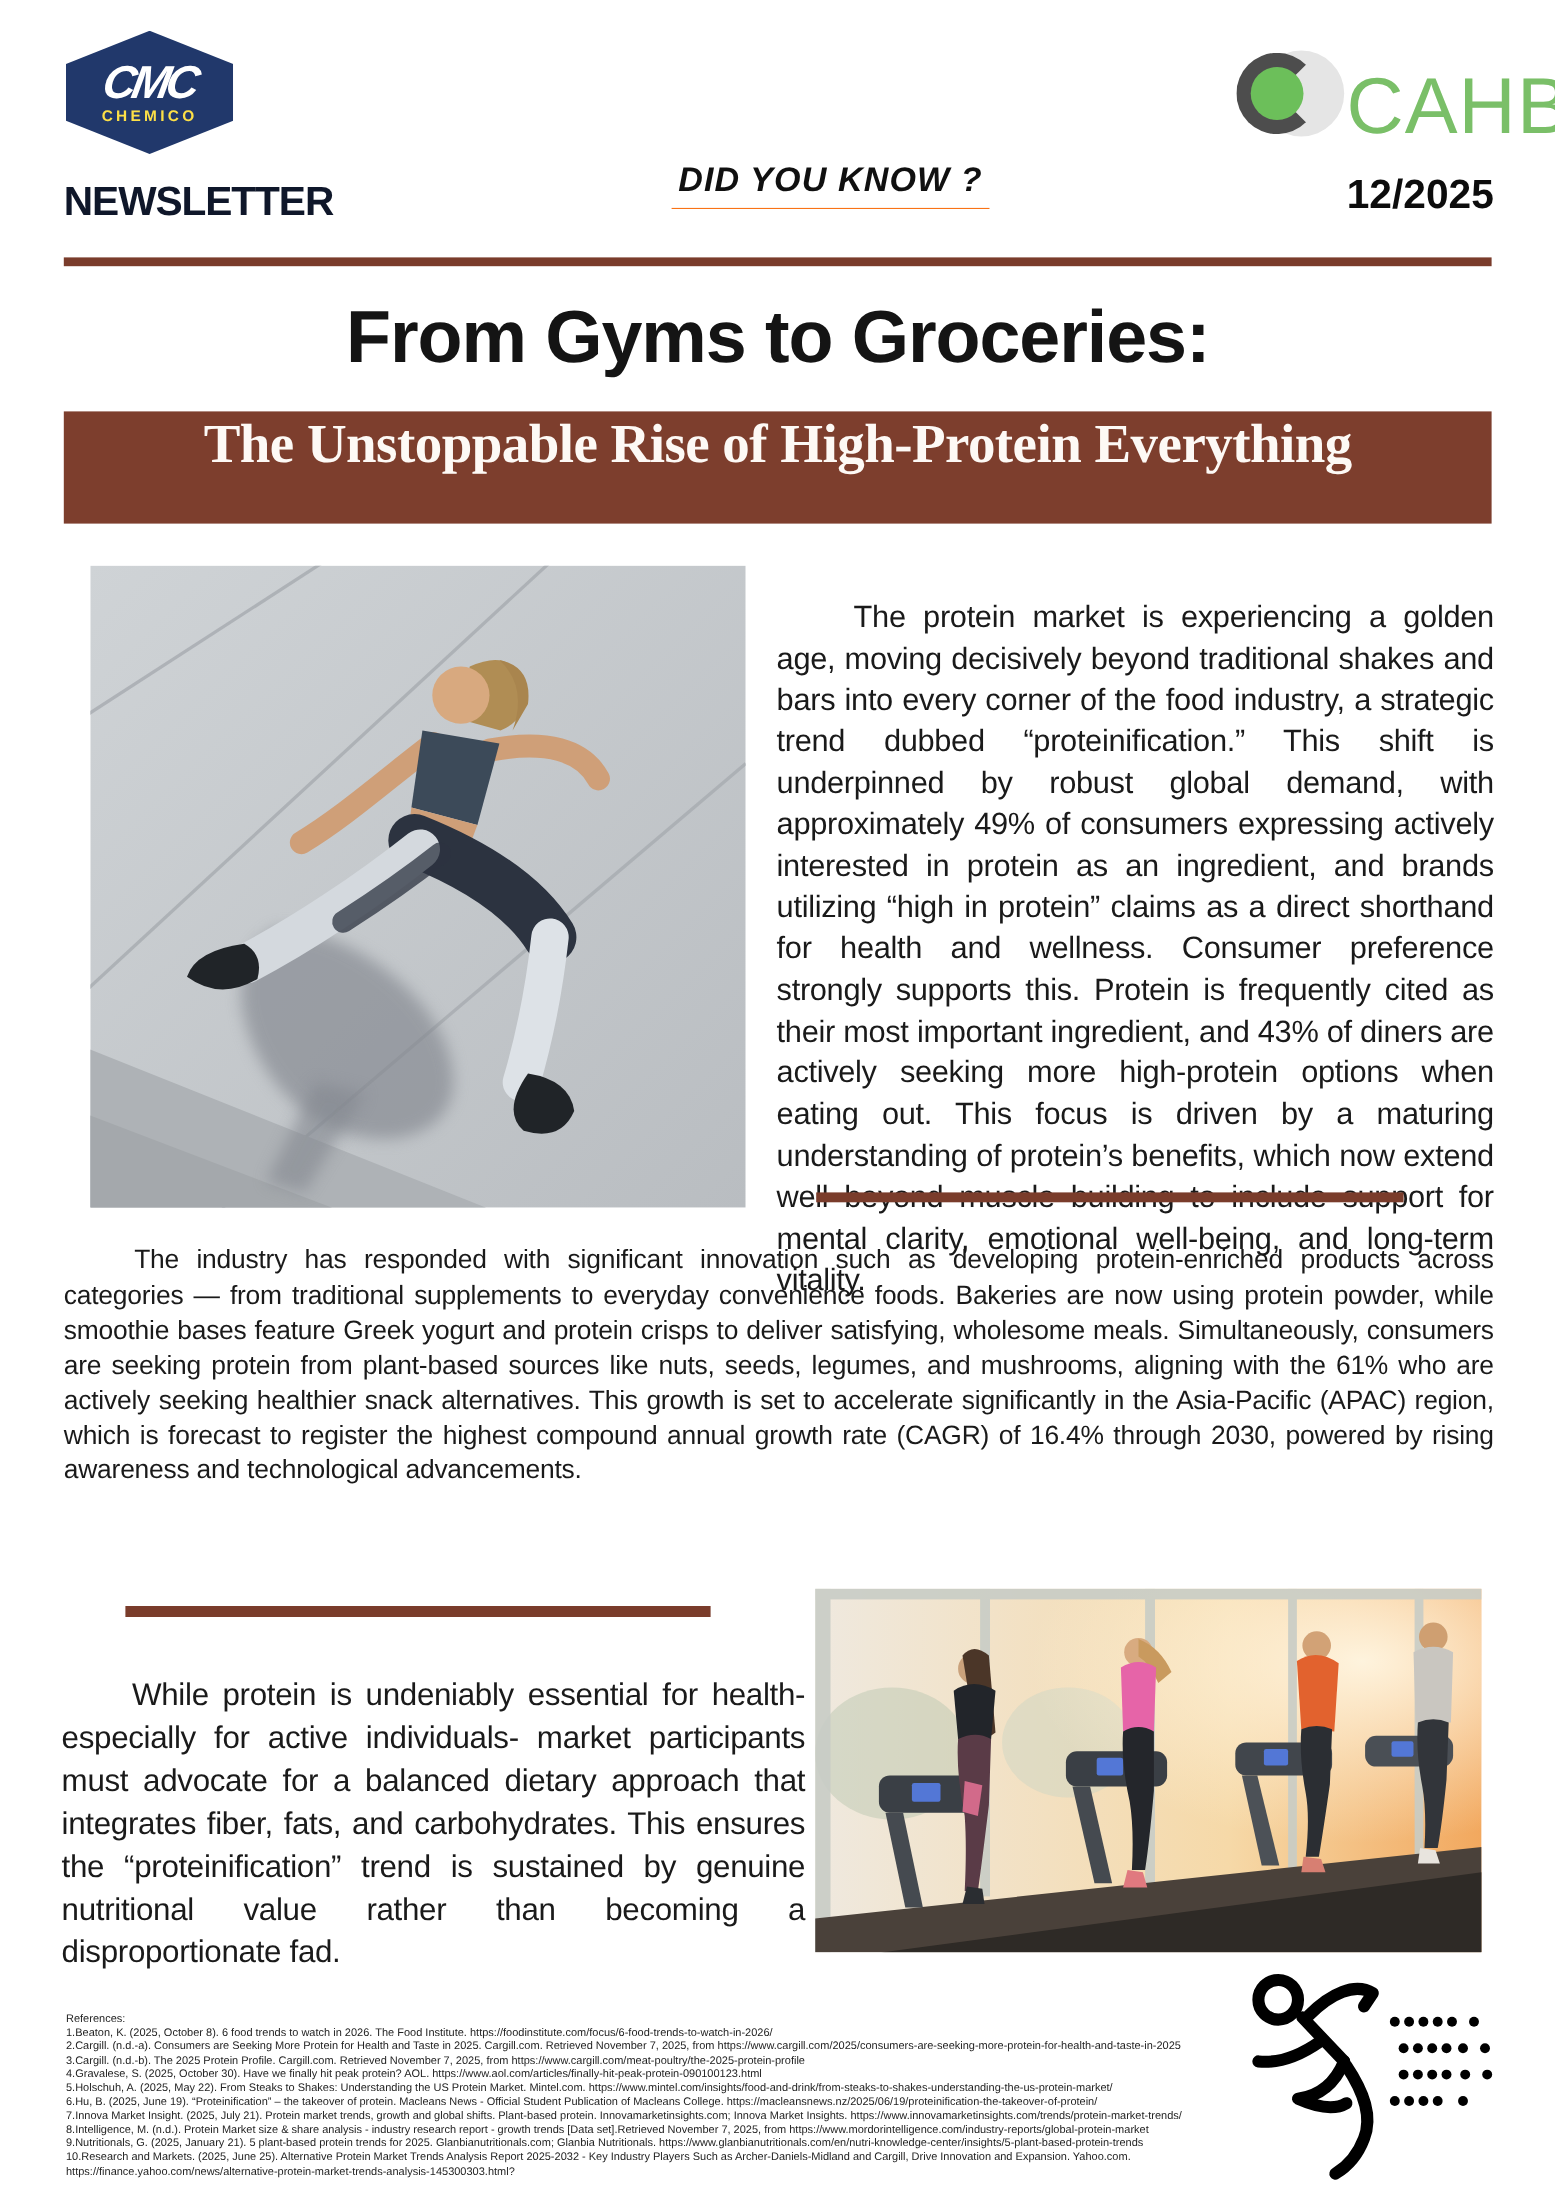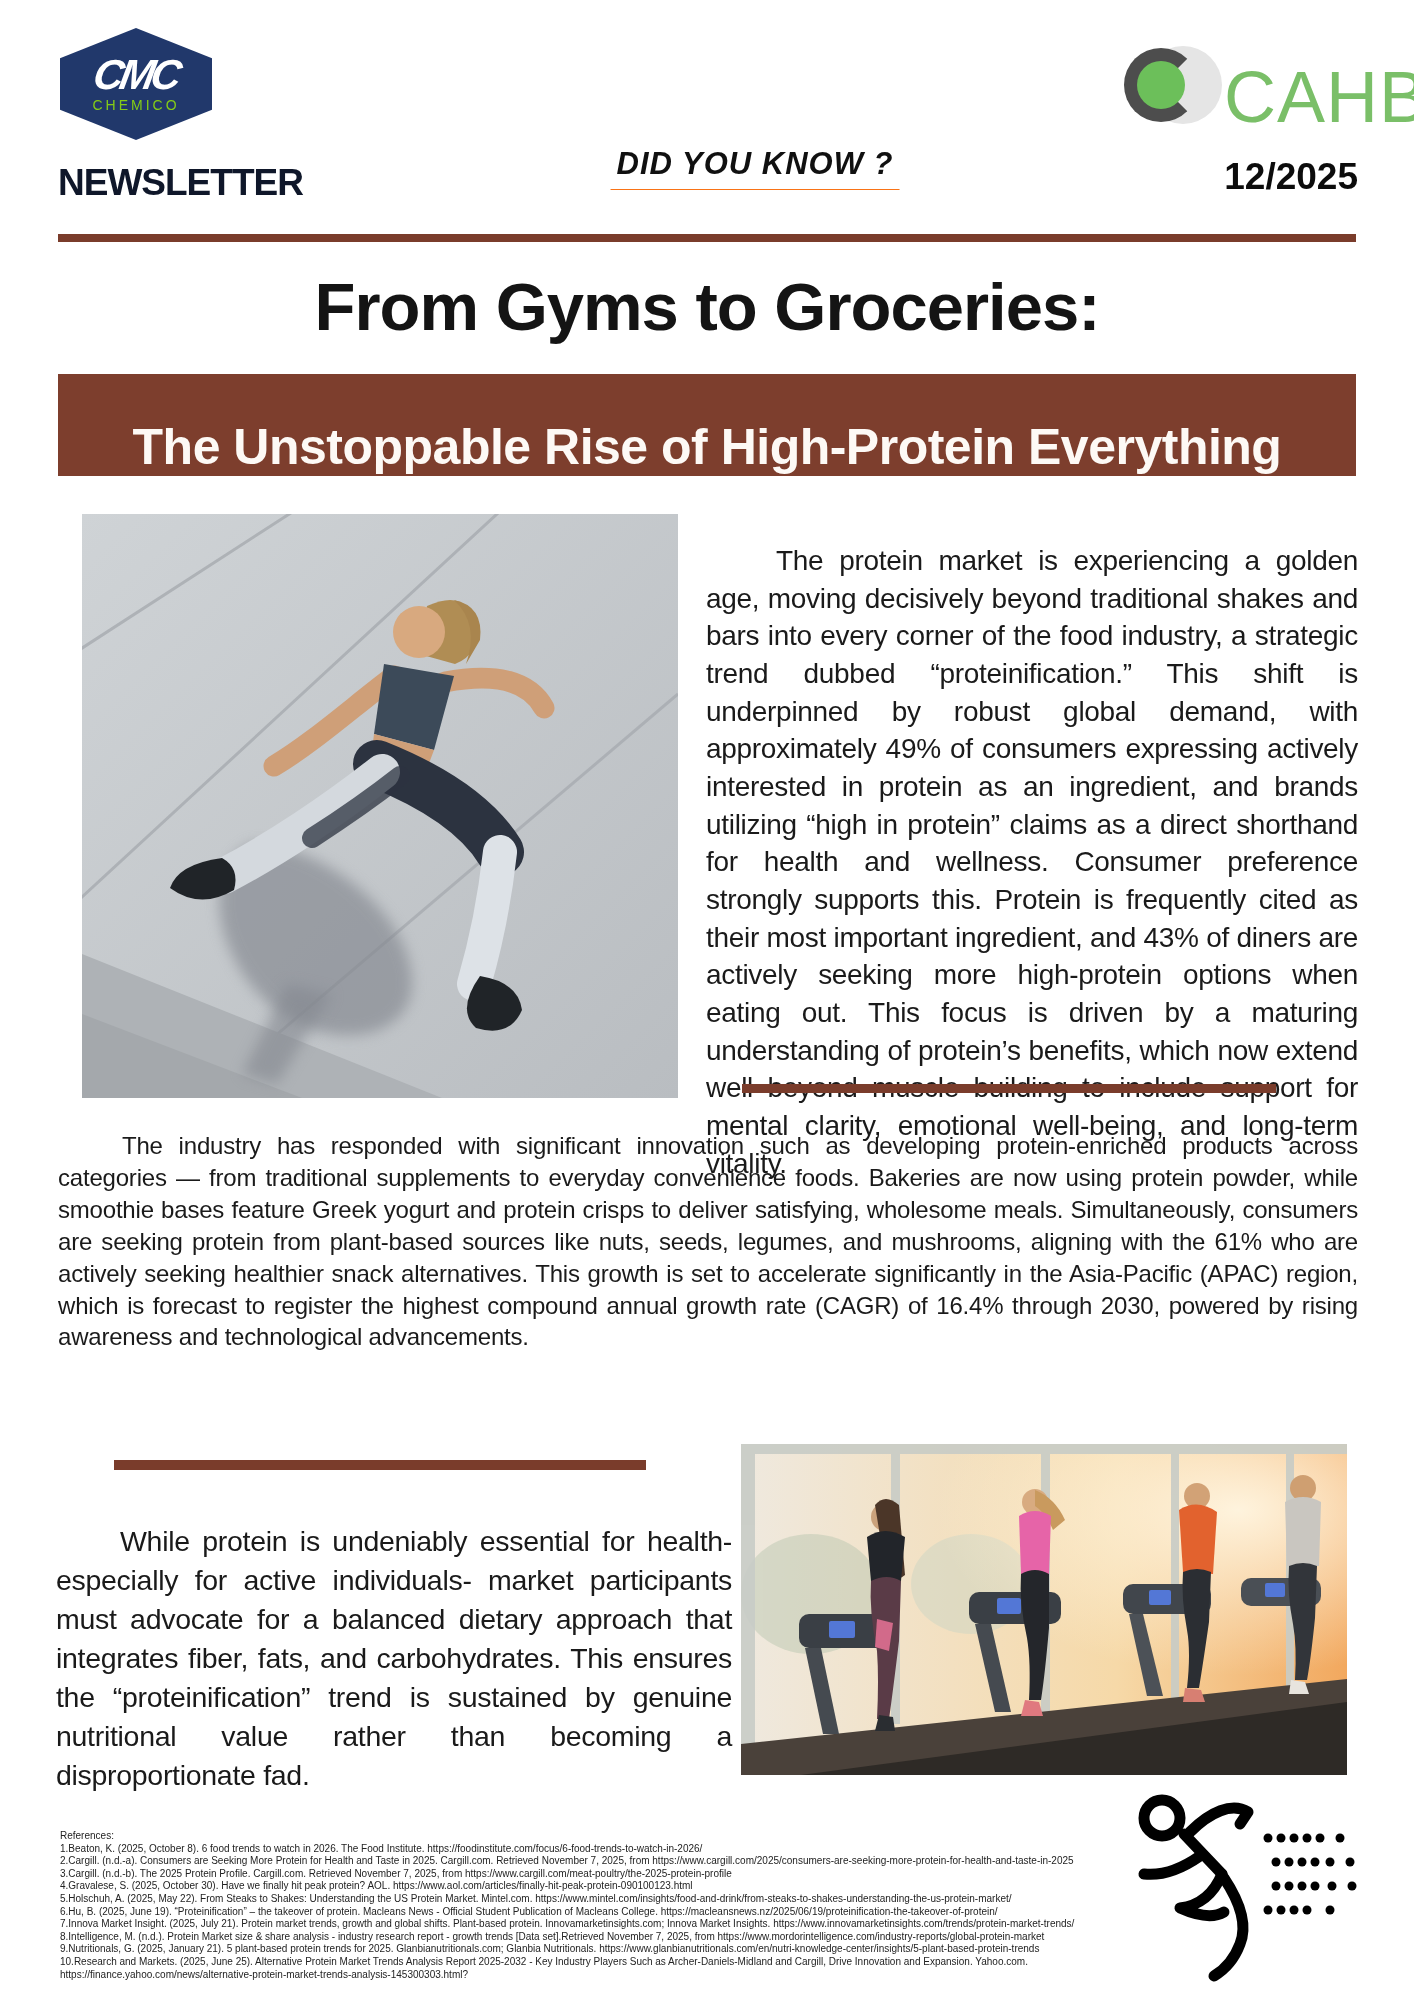--- a/index.html
+++ b/index.html
@@ -13,21 +13,21 @@
   
   .hexagon{
     left:60px;top:28px;width:152px;height:112px;background:#21386b;
     clip-path:polygon(50% 0%,100% 27%,100% 73%,50% 100%,0% 73%,0% 27%);
     display:flex;flex-direction:column;align-items:center;justify-content:center;
   }
   .cmc-mono{
     color:#fff;font-weight:900;font-style:italic;font-size:42px;line-height:40px;
     letter-spacing:-4px;transform:skewX(-10deg);
   }
-  .cmc-name{color:#84cc16;font-weight:400;font-size:14px;letter-spacing:3px;margin-top:2px;}
+  .cmc-name{color:#fde047;font-weight:700;font-size:14px;letter-spacing:3px;margin-top:2px;}
   .newsletter{left:58px;top:162px;font-size:37px;font-weight:900;letter-spacing:-1px;color:#0f172a;}
   .didyouknow{
     left:50%;top:146px;transform:translateX(-50%);
     font-size:31px;font-weight:800;font-style:italic;letter-spacing:1px;color:#101010;
     border-bottom:1px solid #f97316;padding:0 6px 7px 6px;white-space:nowrap;margin-left:48px;
   }
   .cahb-icon{left:1124px;top:44px;width:96px;height:84px;}
   .cahb-gray{position:absolute;left:20px;top:2px;width:78px;height:78px;border-radius:50%;background:#e5e5e5;}
   .cahb-c{
     position:absolute;left:0;top:4px;width:46px;height:46px;border-radius:50%;
@@ -36,21 +36,21 @@
   .cahb-green{position:absolute;left:13px;top:17px;width:48px;height:48px;border-radius:50%;background:#6cbf5a;}
   .cahb-text{left:1224px;top:56px;font-size:72px;font-weight:500;letter-spacing:1px;color:#7abf68;}
   .issue{right:56px;top:156px;font-size:37px;font-weight:900;letter-spacing:0;color:#0c0c0c;}
   .rule{background:#7a3c2b;}
   .rule-top{left:58px;top:234px;width:1298px;height:8px;}
 
   
   .title{left:0;top:268px;width:1414px;text-align:center;font-size:67px;font-weight:800;letter-spacing:-1px;color:#141414;}
   .banner{
     left:58px;top:374px;width:1298px;height:102px;background:#7d3e2d;
-    display:flex;align-items:flex-end;justify-content:center;
+    display:flex;align-items:flex-start;justify-content:center;font-family:Liberation Serif, serif;
   }
   .banner-text{color:#fdf9f5;font-size:50px;font-weight:800;letter-spacing:-0.5px;white-space:nowrap;}
 
   
   .photo{overflow:hidden;}
   .photo svg{display:block;}
   .photo-runner{left:82px;top:514px;width:596px;height:584px;}
   .para{ text-align:justify;color:#1a1a1a;}
   .para1{left:706px;top:542px;width:652px;font-size:28px;line-height:1.345;text-indent:70px;letter-spacing:-0.3px;}
   .rule-mid{left:742px;top:1084px;width:534px;height:9px;}

